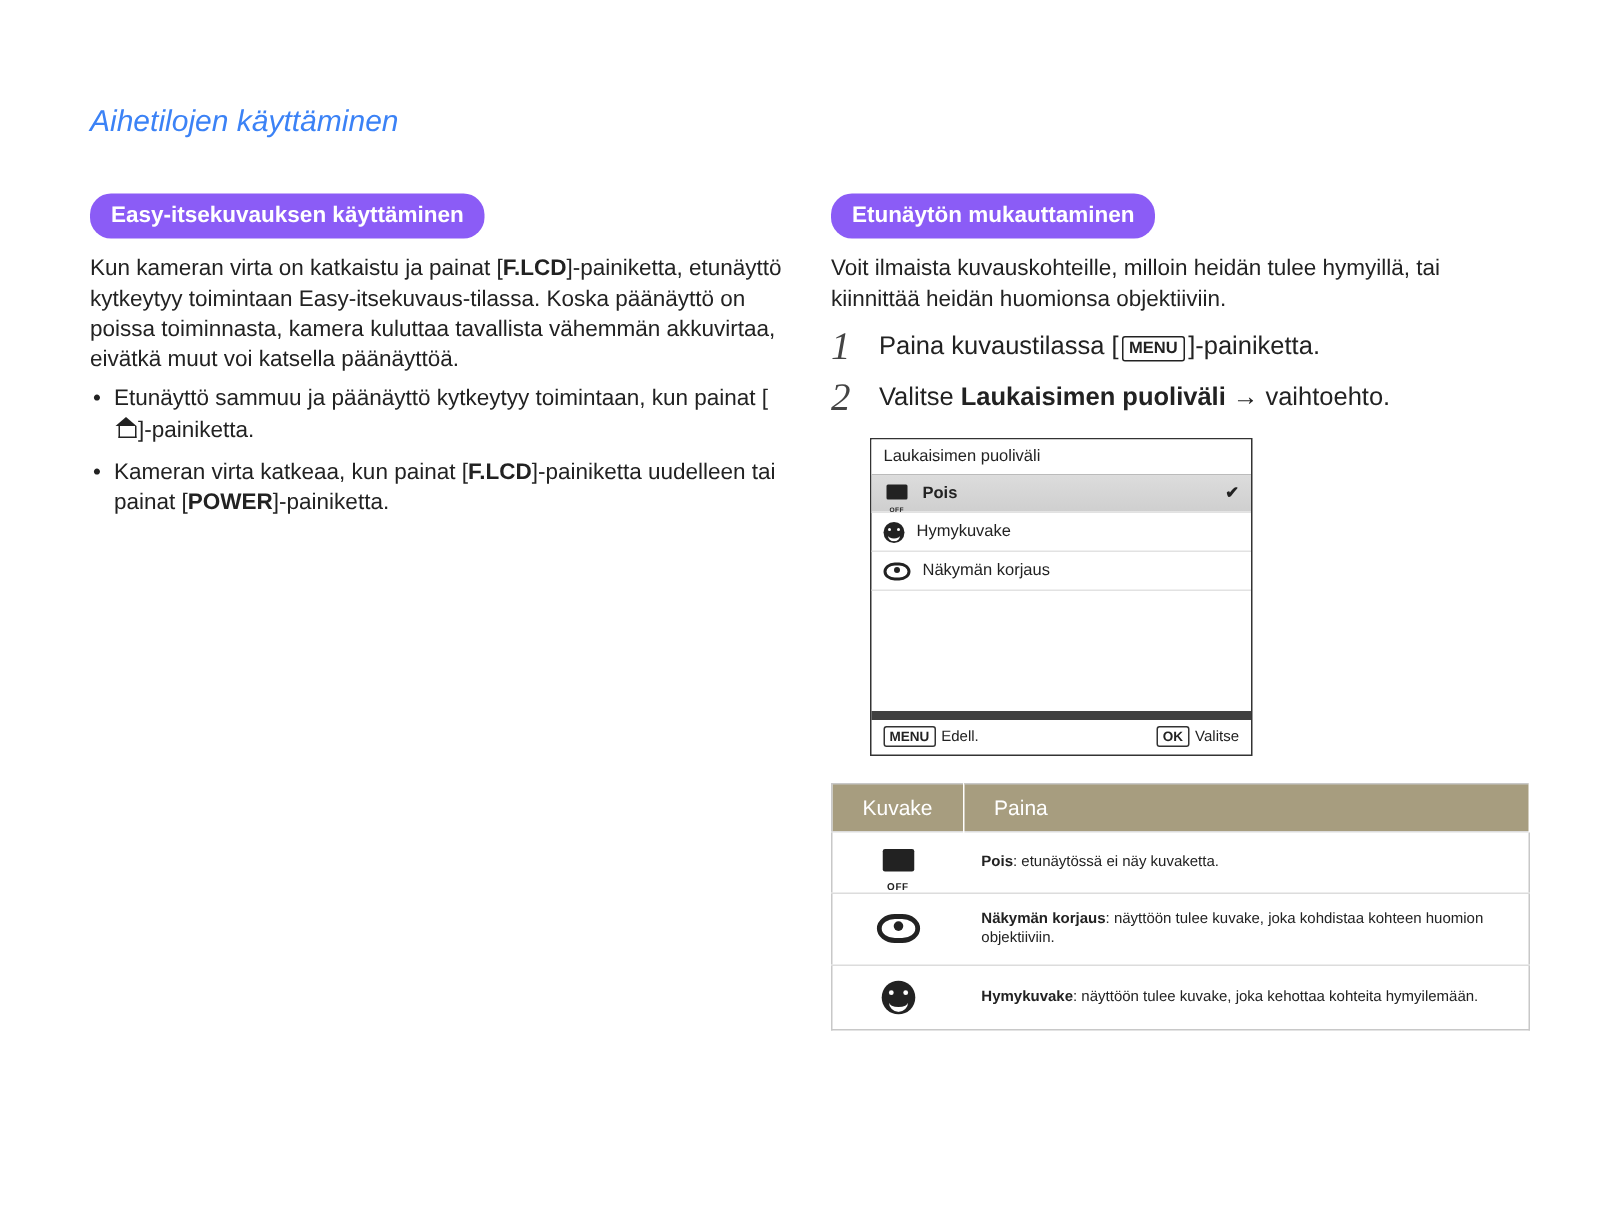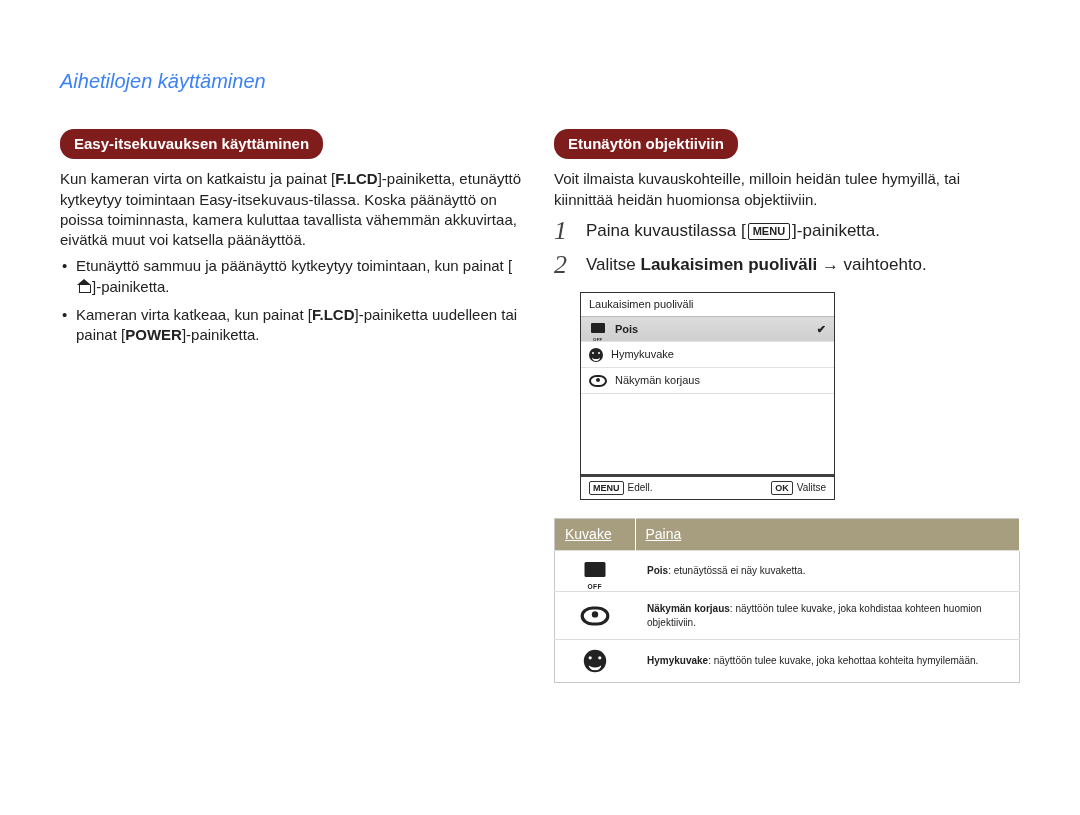--- a/index.html
+++ b/index.html
@@ -26,21 +26,21 @@
     margin-bottom: 34px;
     font-style: italic;
   }
   .cols {
     display: flex;
     gap: 28px;
   }
   .col { flex: 1 1 0; min-width: 0; }
   .pill {
     display: inline-block;
-    background: #7f1d1d;
+    background: #8b5cf6;
     color: #fff;
     font-weight: 600;
     padding: 5px 14px;
     border-radius: 14px;
     margin-bottom: 10px;
     font-size: 15px;
   }
   .para { margin-bottom: 4px; }
   ul.bulleted { list-style: none; padding: 0; margin: 6px 0 0 0; }
   ul.bulleted > li { position: relative; padding-left: 16px; margin-bottom: 8px; }
@@ -87,21 +87,21 @@
     position: relative;
   }
   .lcd-row.sel .check {
     margin-left: auto; font-weight:700;
   }
   .lcd-pad { height: 80px; }
   .lcd-footer {
     display:flex; justify-content:space-between; align-items:flex-end;
     font-size: 10px;
     padding: 4px 8px;
-    border-top: 3px solid #404040;
+    border-top: 6px solid #404040;
   }
   .lcd-chip { display:inline-block; border:1px solid #333; border-radius:2px; padding:0 3px; font-size:9px; font-weight:700; margin-right:4px; }
 
   
   .ico { display:inline-block; vertical-align:middle; }
   .ico-off { width:18px; height:12px; position:relative; }
   .ico-off::before { content:""; position:absolute; left:2px; top:0; width:14px; height:10px; background:#222; border-radius:1px; }
   .ico-off::after { content:"OFF"; position:absolute; left:0; top:3px; transform:translateY(9px) scale(.55); font-size:8px; font-weight:700; letter-spacing:.5px; }
   .ico-smile { width:14px; height:14px; border-radius:50%; background:#222; position:relative; }
   .ico-smile::before { content:""; position:absolute; left:3px; top:4px; width:2px; height:2px; background:#fff; border-radius:50%; box-shadow:6px 0 0 #fff; }
@@ -118,24 +118,23 @@
     width: 100%;
     border: 1px solid #c8c8c8;
     border-collapse: collapse;
     margin-top: 8px;
   }
   .tbl thead th {
     background: #a79d7f;
     color: #fff;
     text-align: left;
     font-weight: 400;
-    padding: 6px 10px;
+    padding: 6px 20px;
     font-size: 14px;
     border-right: 1px solid #fff;
-    text-decoration: underline;
   }
   .tbl td {
     border-top: 1px solid #dcdcdc;
     padding: 10px 12px;
     vertical-align: middle;
     font-size: 10px;
   }
   .tbl td.ic { width: 56px; text-align:center; }
 
   .menu-chip {
@@ -172,21 +171,21 @@
         <li>
           <span>Etunäyttö sammuu ja päänäyttö kytkeytyy toimintaan, kun painat [</span><span class="home-ic"></span><span>]-painiketta.</span>
         </li>
         <li>
           <span>Kameran virta katkeaa, kun painat [</span><span class="strong">F.LCD</span><span>]-painiketta uudelleen tai painat [</span><span class="strong">POWER</span><span>]-painiketta.</span>
         </li>
       </ul>
     </div>
 
     <div class="col">
-      <span class="pill">Etunäytön objektiiviin</span>
+      <span class="pill">Etunäytön mukauttaminen</span>
       <div class="para">Voit ilmaista kuvauskohteille, milloin heidän tulee hymyillä, tai kiinnittää heidän huomionsa objektiiviin.</div>
 
       <div class="step">
         <div class="step-num">1</div>
         <div class="step-body">
           <span>Paina kuvaustilassa [</span><span class="menu-chip">MENU</span><span>]-painiketta.</span>
         </div>
       </div>
       <div class="step">
         <div class="step-num">2</div>

